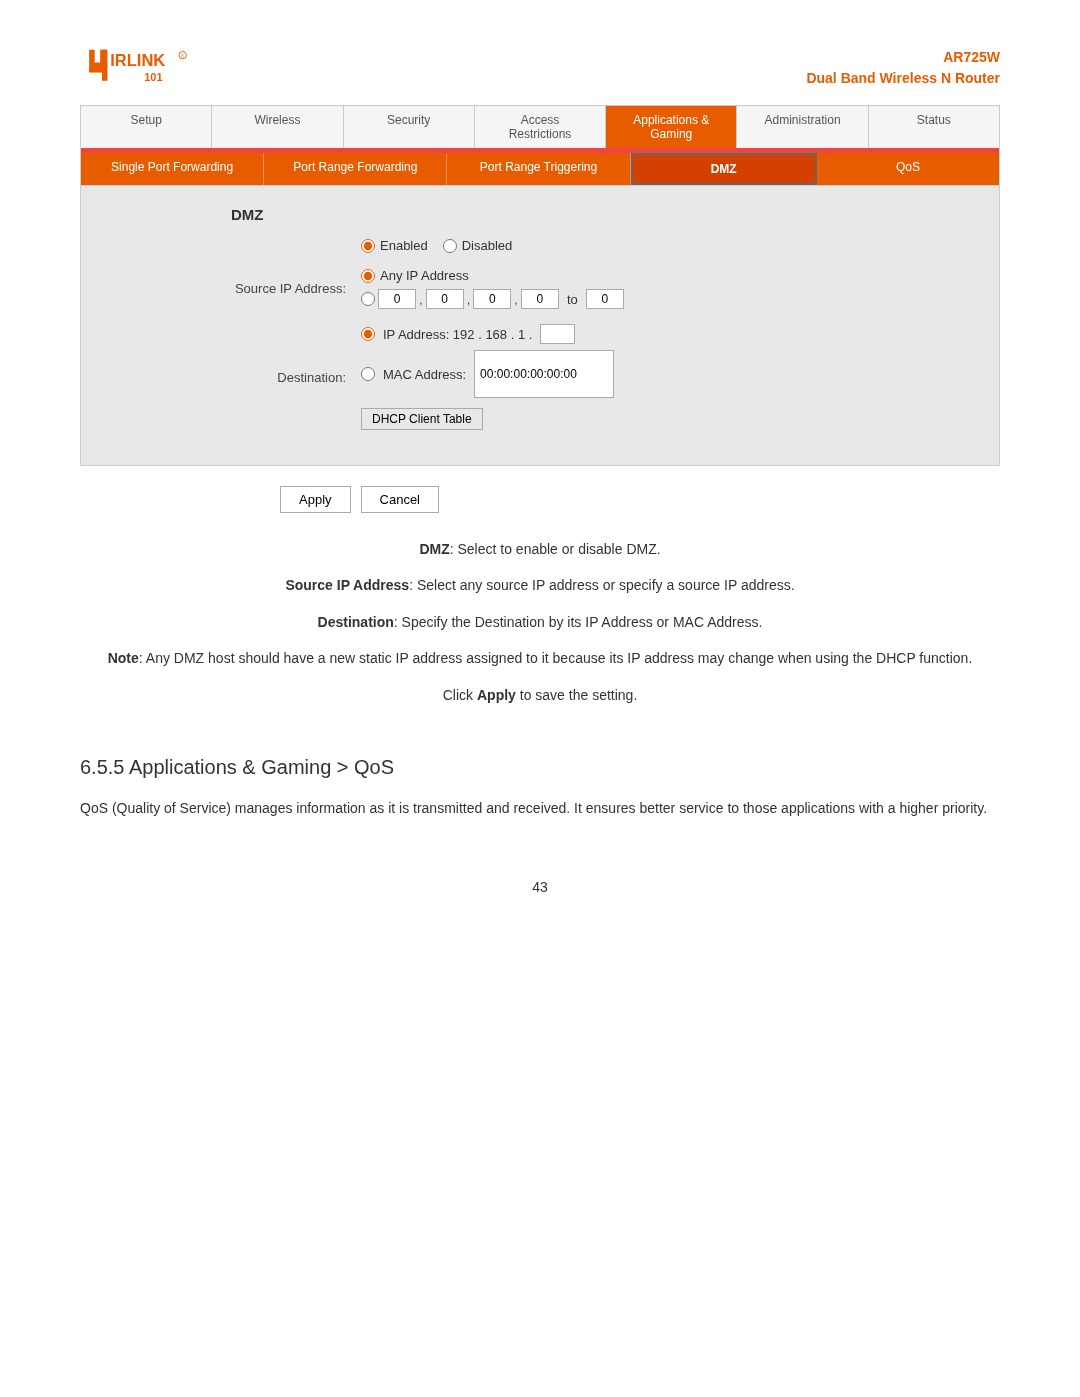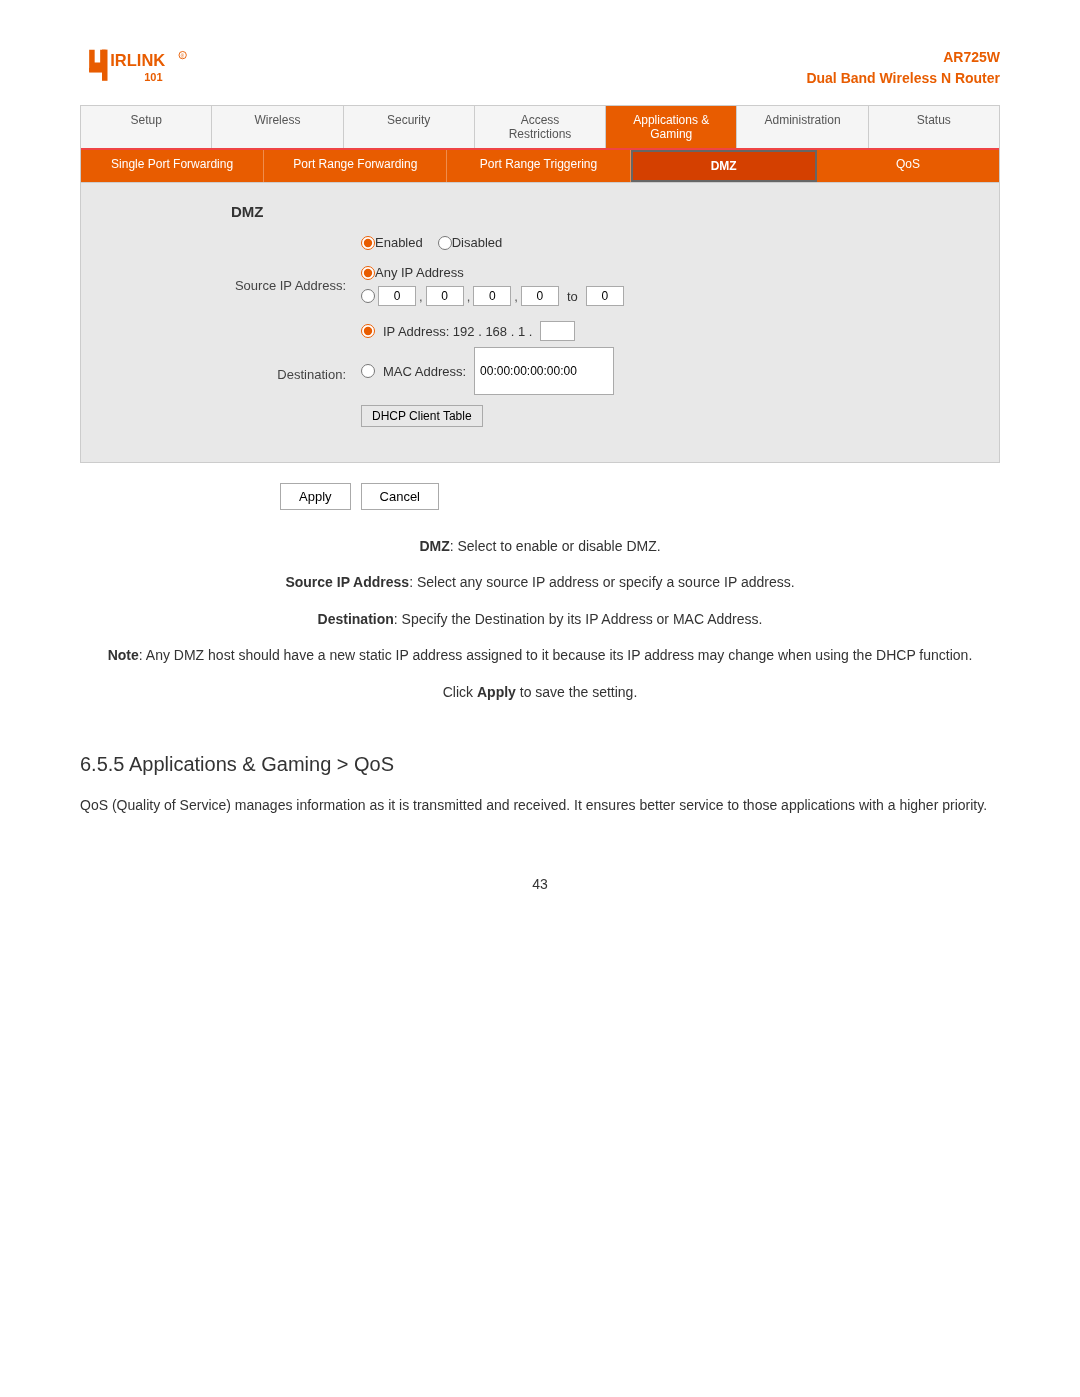--- a/index.html
+++ b/index.html
@@ -33,21 +33,21 @@
       font-size: 14px;
       line-height: 1.5;
     }
     
     .nav-bar {
       border: 1px solid #ccc;
       background: #f5f5f5;
     }
     .nav-top {
       display: flex;
-      border-bottom: 2px solid #ef4444;
+      border-bottom: 5px solid #ef4444;
     }
     .nav-top-item {
       flex: 1;
       text-align: center;
       padding: 7px 5px;
       font-size: 12px;
       color: #555;
       border-right: 1px solid #ccc;
       cursor: pointer;
     }
@@ -105,20 +105,21 @@
       padding-right: 15px;
     }
     .radio-group {
       display: flex;
       align-items: center;
       gap: 15px;
     }
     .radio-option {
       display: flex;
       align-items: center;
+      gap: 5px;
       font-size: 13px;
     }
     .radio-input {
       width: 14px;
       height: 14px;
       accent-color: #e85c00;
     }
     .ip-row {
       display: flex;
       align-items: center;

